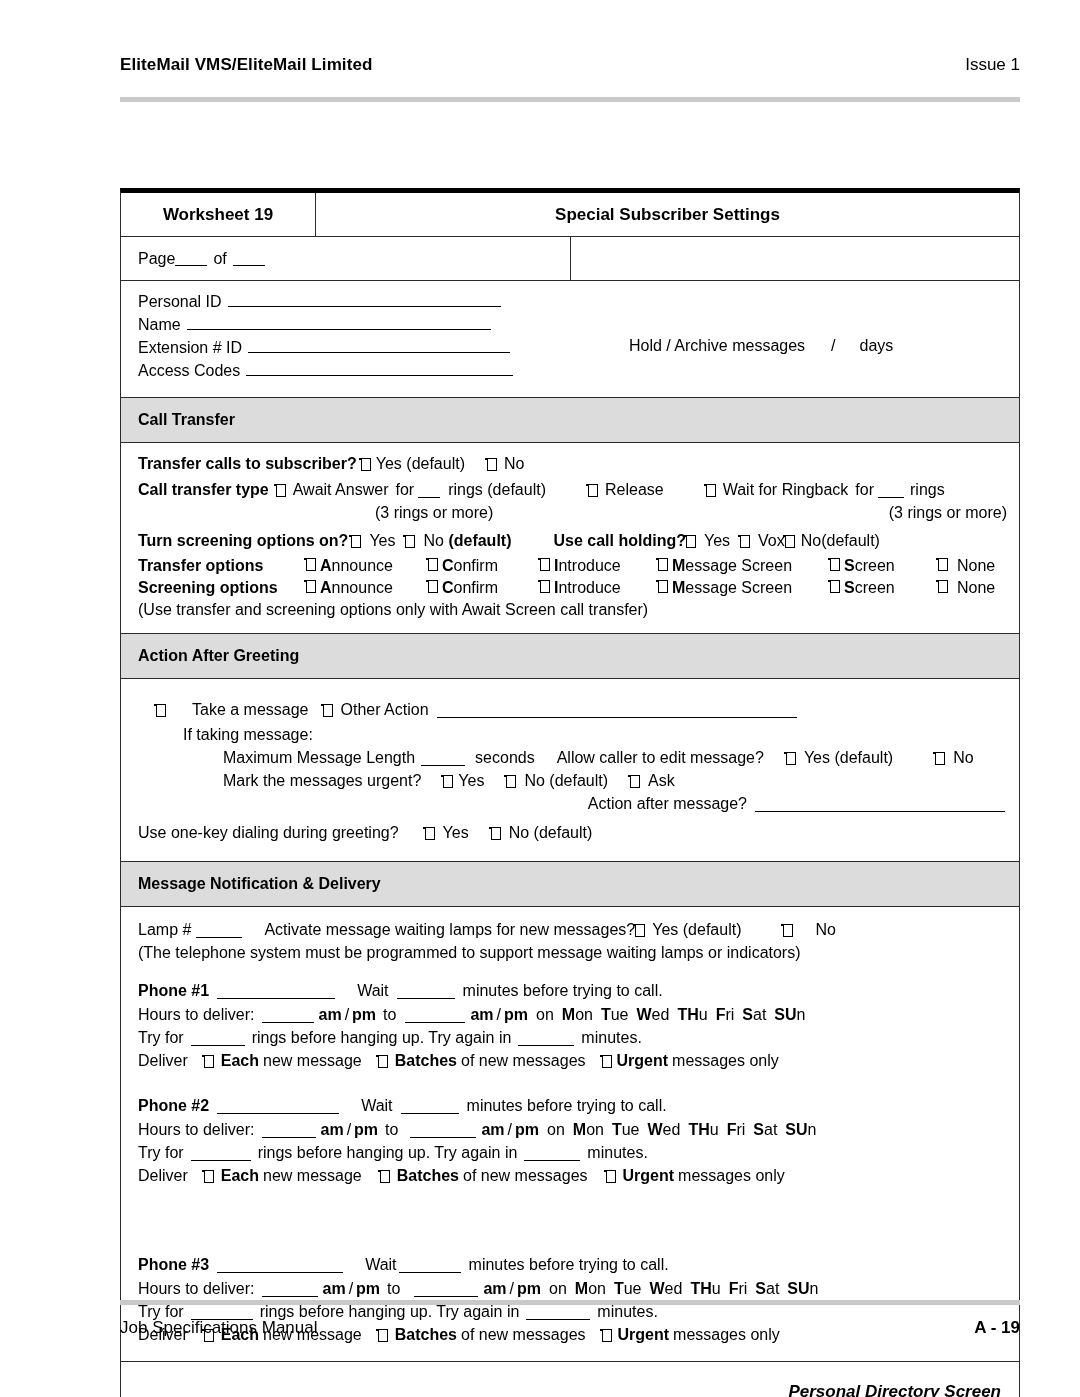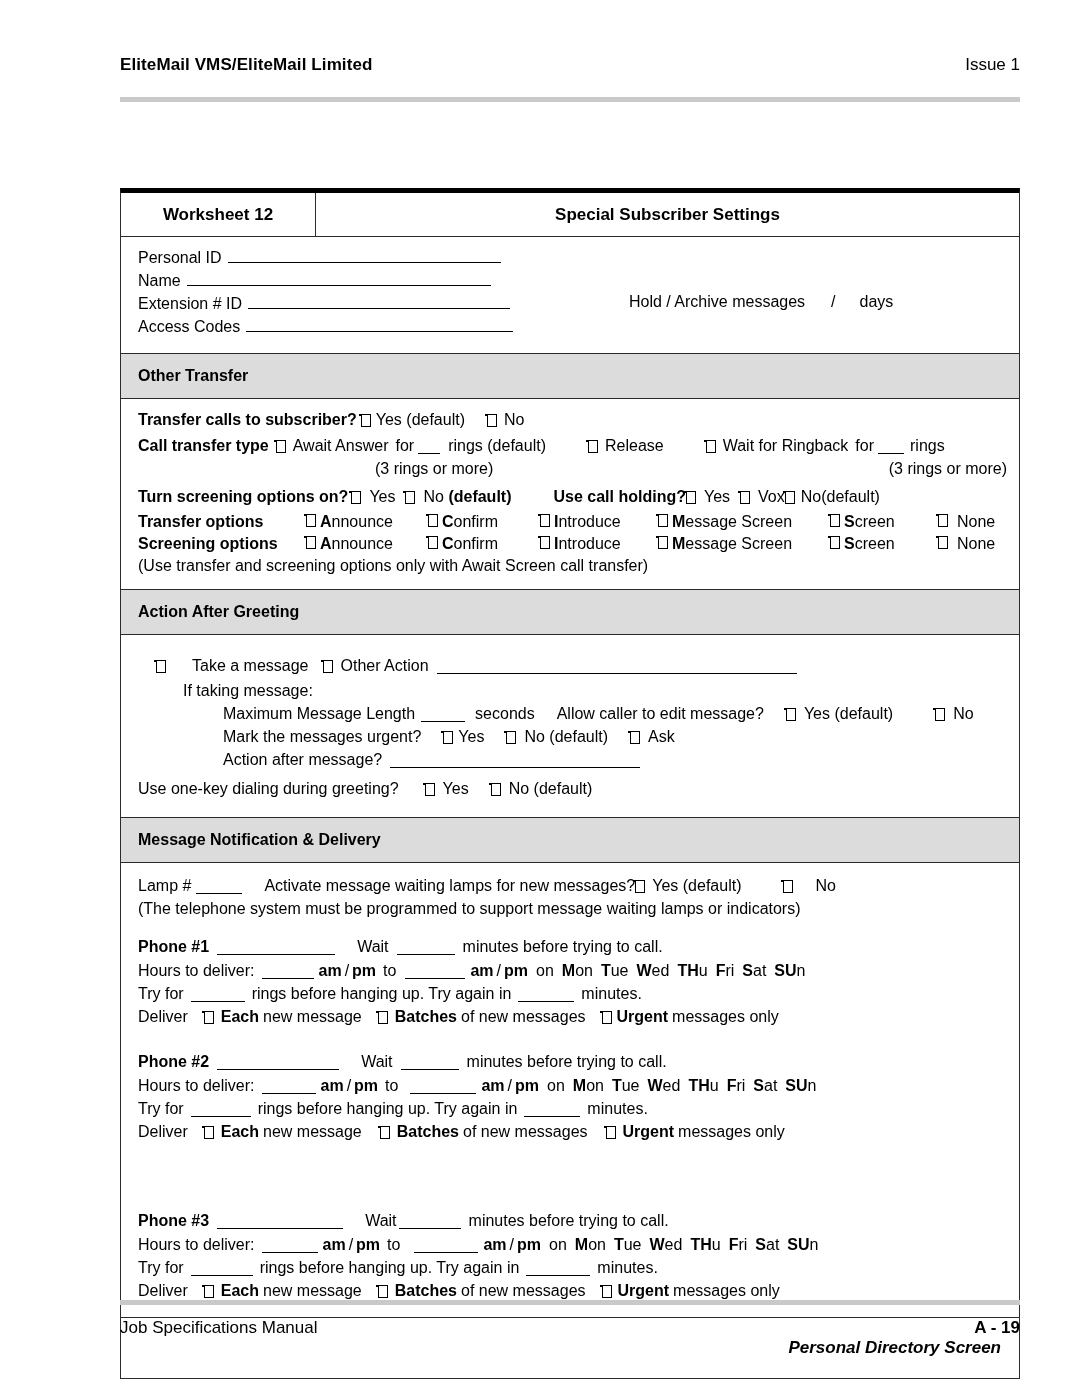--- a/index.html
+++ b/index.html
@@ -97,24 +97,35 @@
 
   <div class="rh">
     <div class="rh-left">EliteMail VMS/EliteMail Limited</div>
     <div class="rh-right">Issue  1</div>
   </div>
   <div class="rh-rule"></div>
 
   <div class="ws">
 
     <div class="row titlerow">
-      <div class="ws-num">Worksheet  12</div>
+      <div class="ws-num">Worksheet  19</div>
       <div class="ws-title">Special Subscriber Settings</div>
     </div>
 
+    <div class="row pagerow">
+      <div class="pagecell">
+        <span>Page</span>
+          <span class="ul-s" style="width:32px;"></span>
+          <span style="display:inline-block;width:6px;"></span>
+          <span>of</span>
+          <span style="display:inline-block;width:6px;"></span>
+          <span class="ul-s" style="width:32px;"></span>
+      </div>
+      <div class="pagecell pagecell-right" style="border-right:none;"></div>
+    </div>
 
     <div class="row idrow">
       <div class="idline">
         <span class="idlabel">Personal ID</span>
         <span class="idrule" style="width:273px;"></span>
       </div>
       <div class="idline">
         <span class="idlabel">Name</span>
         <span class="idrule" style="width:304px;"></span>
       </div>
@@ -124,21 +135,21 @@
       </div>
       <div class="idline">
         <span class="idlabel">Access Codes</span>
         <span class="idrule" style="width:267px;"></span>
       </div>
       <div class="hold">
         <span>Hold / Archive messages</span><span class="sp"></span><span class="ul-s" style="width:0px;"></span><span>/</span><span class="sp2"></span><span class="ul-s" style="width:0px;"></span><span>days</span>
       </div>
     </div>
 
-    <div class="row sect">Other Transfer</div>
+    <div class="row sect">Call Transfer</div>
 
     <div class="row body">
 
       <div class="ct-line" style="height:26px;">
         <span class="b">Transfer calls to subscriber?</span><span style="display:inline-block;width:4px;"></span><span class="cb"></span><span style="display:inline-block;width:5px;"></span><span>Yes (default)</span><span class="gap-m"></span><span class="cb"></span><span style="display:inline-block;width:7px;"></span><span>No</span>
       </div>
 
       <div class="ct-line" style="height:23px;">
         <span class="b">Call transfer type</span><span style="display:inline-block;width:7px;"></span><span class="cb"></span><span style="display:inline-block;width:7px;"></span><span>Await Answer</span><span style="display:inline-block;width:7px;"></span><span>for</span><span style="display:inline-block;width:4px;"></span><span class="blank" style="width:22px;"></span><span style="display:inline-block;width:8px;"></span><span>rings (default)</span><span class="gap-l"></span><span class="cb"></span><span style="display:inline-block;width:7px;"></span><span>Release</span><span class="gap-l"></span><span class="cb"></span><span style="display:inline-block;width:7px;"></span><span>Wait for Ringback</span><span style="display:inline-block;width:7px;"></span><span>for</span><span style="display:inline-block;width:4px;"></span><span class="blank" style="width:26px;"></span><span style="display:inline-block;width:6px;"></span><span>rings</span>
       </div>
@@ -239,21 +250,21 @@
       </div>
 
       <div style="height:23px;padding-left:85px;white-space:nowrap;">
         <span>Maximum Message Length</span><span style="display:inline-block;width:6px;"></span><span class="blank" style="width:44px;"></span><span style="display:inline-block;width:10px;"></span><span>seconds</span><span class="gap-m"></span><span>Allow caller to edit message?</span><span style="display:inline-block;width:22px;"></span><span class="cb"></span><span style="display:inline-block;width:8px;"></span><span>Yes (default)</span><span class="gap-l"></span><span class="cb"></span><span style="display:inline-block;width:8px;"></span><span>No</span>
       </div>
 
       <div style="height:23px;padding-left:85px;white-space:nowrap;">
         <span>Mark the messages urgent?</span><span style="display:inline-block;width:22px;"></span><span class="cb"></span><span style="display:inline-block;width:5px;"></span><span>Yes</span><span class="gap-m"></span><span class="cb"></span><span style="display:inline-block;width:8px;"></span><span>No (default)</span><span class="gap-m"></span><span class="cb"></span><span style="display:inline-block;width:8px;"></span><span>Ask</span>
       </div>
 
-      <div style="height:23px;padding-left:85px;white-space:nowrap;">
+      <div style="height:23px;padding-left:85px;white-space:nowrap;text-align:right;">
         <span>Action after message?</span><span style="display:inline-block;width:8px;"></span><span class="blank" style="width:250px;"></span>
       </div>
 
       <div style="height:23px;padding-top:6px;white-space:nowrap;">
         <span>Use one-key dialing during greeting?</span><span style="display:inline-block;width:26px;"></span><span class="cb"></span><span style="display:inline-block;width:8px;"></span><span>Yes</span><span class="gap-m"></span><span class="cb"></span><span style="display:inline-block;width:8px;"></span><span>No (default)</span>
       </div>
     </div>
 
     <div class="row sect">Message Notification &amp; Delivery</div>
 

